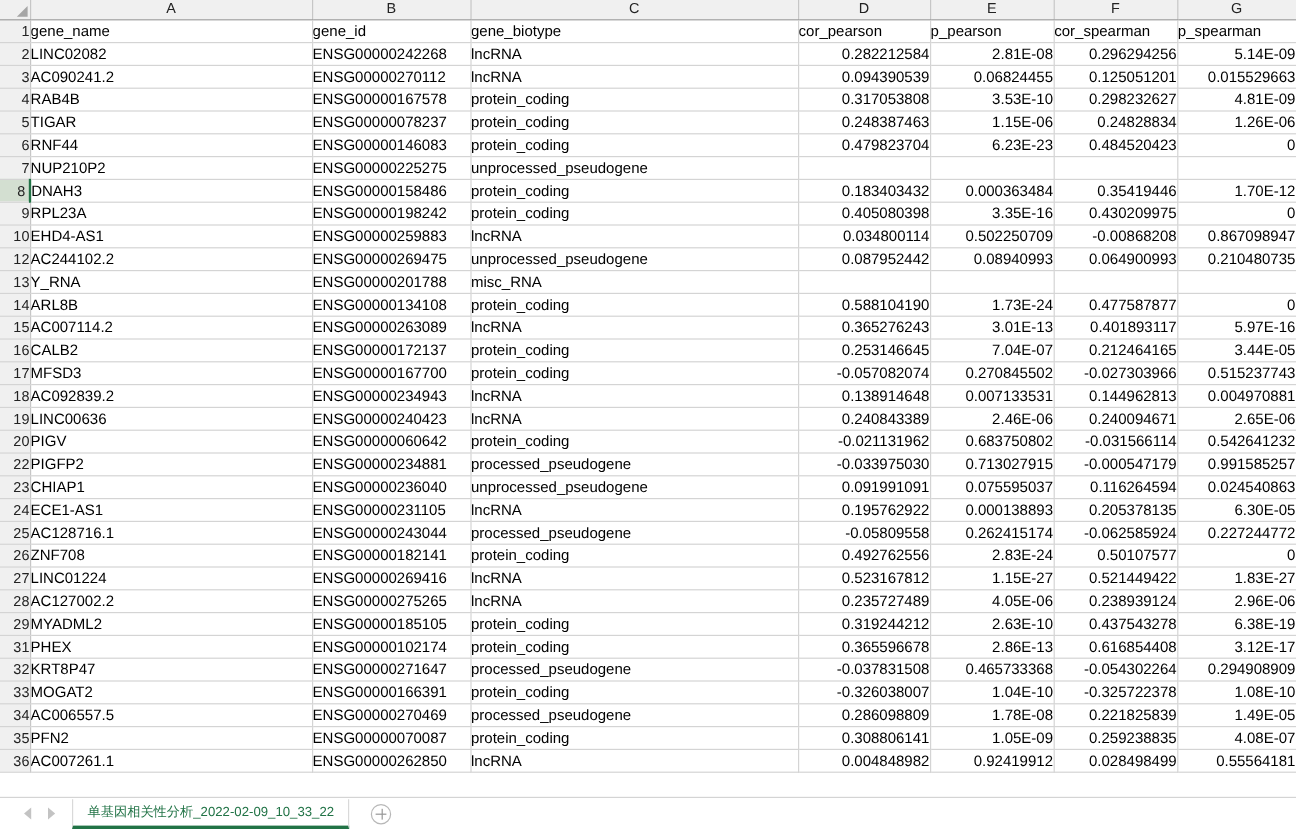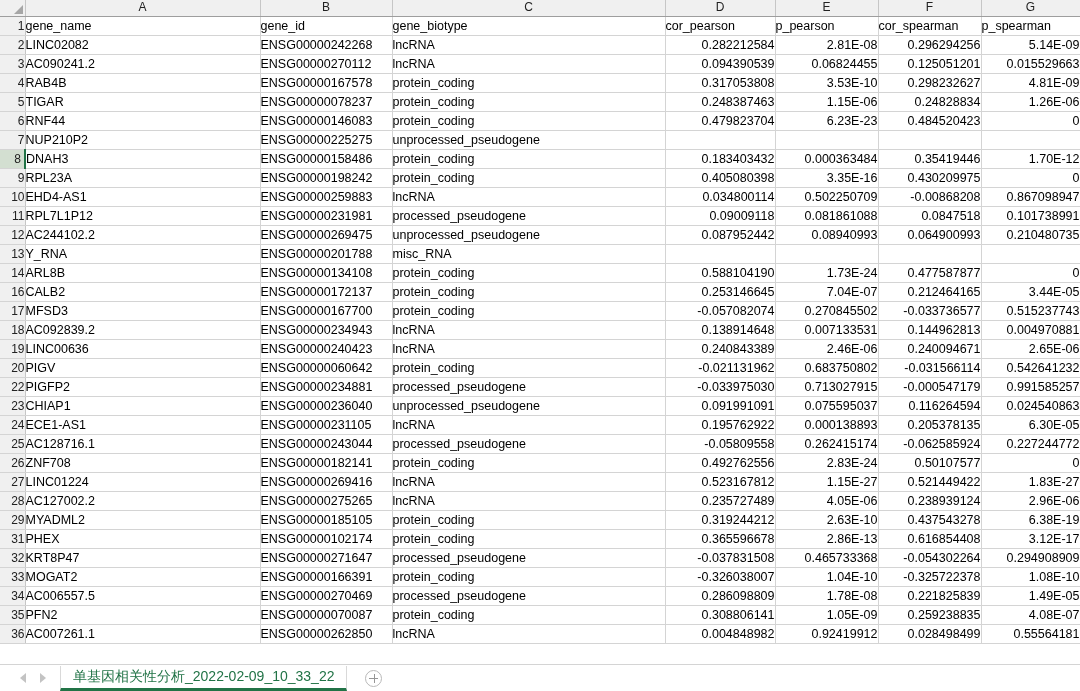--- a/index.html
+++ b/index.html
@@ -107,21 +107,21 @@
   .arrow.right { border-width: 5px 0 5px 6px; border-color: transparent transparent transparent #7a7a7a; }
 
   .sheettab {
     height: 25px;
     display: flex; align-items: center;
     padding: 0 12px;
     background: #ffffff;
     border: 1px solid #d9d9d9;
     border-top: none;
     border-bottom: 3px solid #217346;
-    font-size: 14px;
+    font-size: 11px;
     color: #217346;
     white-space: nowrap;
   }
   .addsheet {
     margin-left: 18px;
     width: 17px; height: 17px;
     border-radius: 50%;
     border: 1px solid #9a9a9a;
     position: relative;
     opacity: .7;
@@ -257,30 +257,20 @@
           <td class="rowhdr">10</td>
           <td class="cell txt">EHD4-AS1</td>
           <td class="cell txt">ENSG00000259883</td>
           <td class="cell txt">lncRNA</td>
           <td class="cell num">0.034800114</td>
           <td class="cell num">0.502250709</td>
           <td class="cell num">-0.00868208</td>
           <td class="cell num">0.867098947</td>
         </tr>
         <tr class="datarow">
-          <td class="rowhdr">11</td>
-          <td class="cell txt">RPL7L1P12</td>
-          <td class="cell txt">ENSG00000231981</td>
-          <td class="cell txt">processed_pseudogene</td>
-          <td class="cell num">0.09009118</td>
-          <td class="cell num">0.081861088</td>
-          <td class="cell num">0.0847518</td>
-          <td class="cell num">0.101738991</td>
-        </tr>
-        <tr class="datarow">
           <td class="rowhdr">12</td>
           <td class="cell txt">AC244102.2</td>
           <td class="cell txt">ENSG00000269475</td>
           <td class="cell txt">unprocessed_pseudogene</td>
           <td class="cell num">0.087952442</td>
           <td class="cell num">0.08940993</td>
           <td class="cell num">0.064900993</td>
           <td class="cell num">0.210480735</td>
         </tr>
         <tr class="datarow">
@@ -297,37 +287,47 @@
           <td class="rowhdr">14</td>
           <td class="cell txt">ARL8B</td>
           <td class="cell txt">ENSG00000134108</td>
           <td class="cell txt">protein_coding</td>
           <td class="cell num">0.588104190</td>
           <td class="cell num">1.73E-24</td>
           <td class="cell num">0.477587877</td>
           <td class="cell num">0</td>
         </tr>
         <tr class="datarow">
+          <td class="rowhdr">15</td>
+          <td class="cell txt">AC007114.2</td>
+          <td class="cell txt">ENSG00000263089</td>
+          <td class="cell txt">lncRNA</td>
+          <td class="cell num">0.365276243</td>
+          <td class="cell num">3.01E-13</td>
+          <td class="cell num">0.401893117</td>
+          <td class="cell num">5.97E-16</td>
+        </tr>
+        <tr class="datarow">
           <td class="rowhdr">16</td>
           <td class="cell txt">CALB2</td>
           <td class="cell txt">ENSG00000172137</td>
           <td class="cell txt">protein_coding</td>
           <td class="cell num">0.253146645</td>
           <td class="cell num">7.04E-07</td>
           <td class="cell num">0.212464165</td>
           <td class="cell num">3.44E-05</td>
         </tr>
         <tr class="datarow">
           <td class="rowhdr">17</td>
           <td class="cell txt">MFSD3</td>
           <td class="cell txt">ENSG00000167700</td>
           <td class="cell txt">protein_coding</td>
           <td class="cell num">-0.057082074</td>
           <td class="cell num">0.270845502</td>
-          <td class="cell num">-0.033736577</td>
+          <td class="cell num">-0.027303966</td>
           <td class="cell num">0.515237743</td>
         </tr>
         <tr class="datarow">
           <td class="rowhdr">18</td>
           <td class="cell txt">AC092839.2</td>
           <td class="cell txt">ENSG00000234943</td>
           <td class="cell txt">lncRNA</td>
           <td class="cell num">0.138914648</td>
           <td class="cell num">0.007133531</td>
           <td class="cell num">0.144962813</td>

